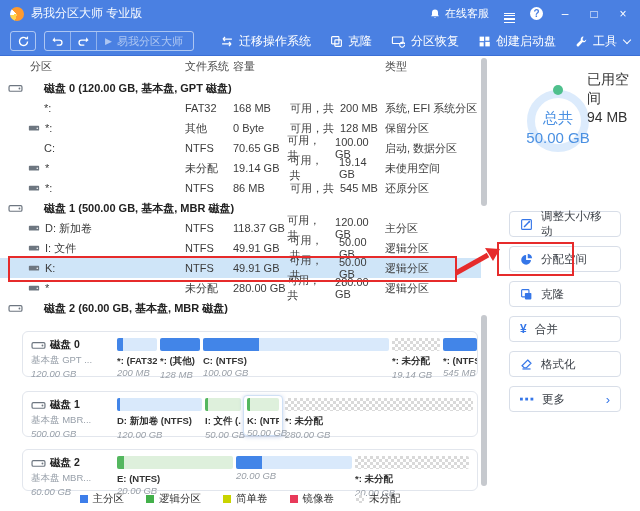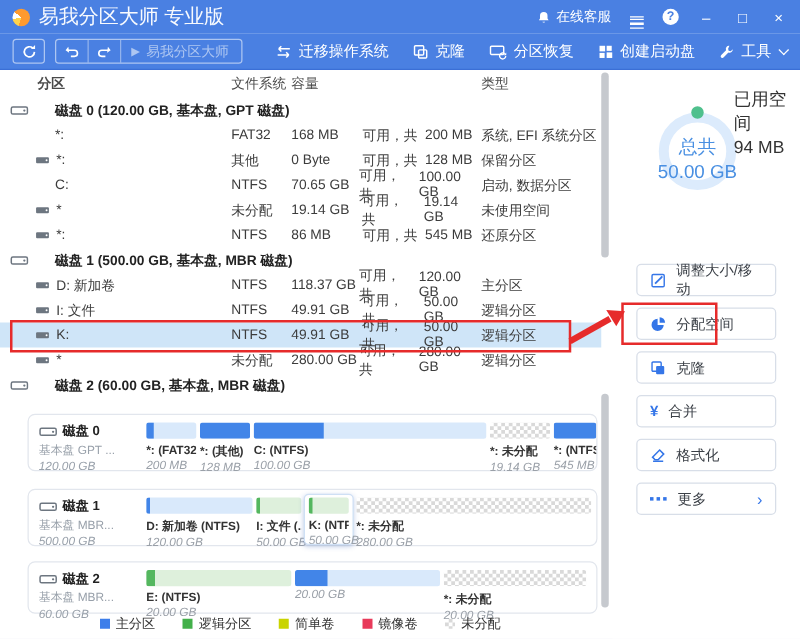--- a/index.html
+++ b/index.html
@@ -8,21 +8,21 @@
        font-family:"Liberation Sans","DejaVu Sans",sans-serif;color:#333;}
   .icon{display:inline-flex;align-items:center;justify-content:center;line-height:0;}
   .icon svg{display:block;}
 
   
   .titlebar{position:absolute;top:0;left:0;right:0;height:27px;background:#4a80e2;
             display:flex;align-items:center;padding:0 10px;color:#fff;}
   .logo{width:14px;height:14px;border-radius:50%;
         background:conic-gradient(#ff9a2e 0 55%,#ffd34d 55% 72%,#ffffff 72% 86%,#ff9a2e 86% 100%);
         margin-right:7px;flex:0 0 auto;}
-  .apptitle{font-size:16px;color:rgba(255,255,255,.96);}
+  .apptitle{font-size:12px;color:rgba(255,255,255,.96);}
   .tb-right{margin-left:auto;display:flex;align-items:center;gap:15px;}
   .support{display:flex;gap:4px;font-size:11px;cursor:default;}
   .wbtn{font-size:12px;color:#fff;width:14px;text-align:center;cursor:default;}
   .helpdot{width:13px;height:13px;border-radius:50%;background:#fff;color:#4a80e2;
            font-size:10px;font-weight:bold;display:flex;align-items:center;justify-content:center;}
   .listicn span{display:block;width:11px;height:1.6px;background:#fff;margin:2px 0;}
 
   
   .toolbar{position:absolute;top:27px;left:0;right:0;height:29px;background:#4a80e2;
            border-bottom:1px solid #3b6fd6;display:flex;align-items:center;color:#fff;padding:0 10px;}
@@ -35,21 +35,21 @@
   .pending .play{font-size:9px;color:rgba(255,255,255,.55);}
   .tbr{margin-left:auto;display:flex;align-items:center;gap:19px;}
   .tbr-item{display:flex;align-items:center;gap:5px;font-size:12px;cursor:default;}
   .chev-down{width:6px;height:6px;border-right:1.5px solid #fff;border-bottom:1.5px solid #fff;
              transform:rotate(45deg);margin-top:-3px;margin-left:2px;}
 
   
   .main{position:absolute;top:56px;left:0;right:0;bottom:0;background:#fff;}
   .thead{position:absolute;top:0;left:0;width:480px;height:21px;display:flex;align-items:center;
          font-size:11px;color:#4a4a4a;}
-  .hname{width:185px;padding-left:30px;font-weight:bold;}
+  .hname{width:185px;padding-left:30px;}
   .hfs{width:48px;}.hcap{width:152px;}.htype{flex:1;}
   .tbody{position:absolute;top:22px;left:0;width:481px;}
   .trow{display:flex;align-items:center;height:20px;font-size:11px;color:#3c3c3c;}
   .trow.selected{background:#cfe5f8;}
   .trow.disk{font-weight:bold;color:#222;padding-left:8px;gap:21px;}
   .cname{width:185px;display:flex;align-items:center;gap:5px;padding-left:28px;}
   .cfs{width:48px;}.ccap{width:152px;display:flex;align-items:center;}
   .ccap .free{width:57px;}.ccap .tot{margin-left:6px;}
   .ctype{flex:1;}
   .winflag{display:grid;grid-template-columns:5px 5px;grid-template-rows:5px 5px;gap:1px;}

